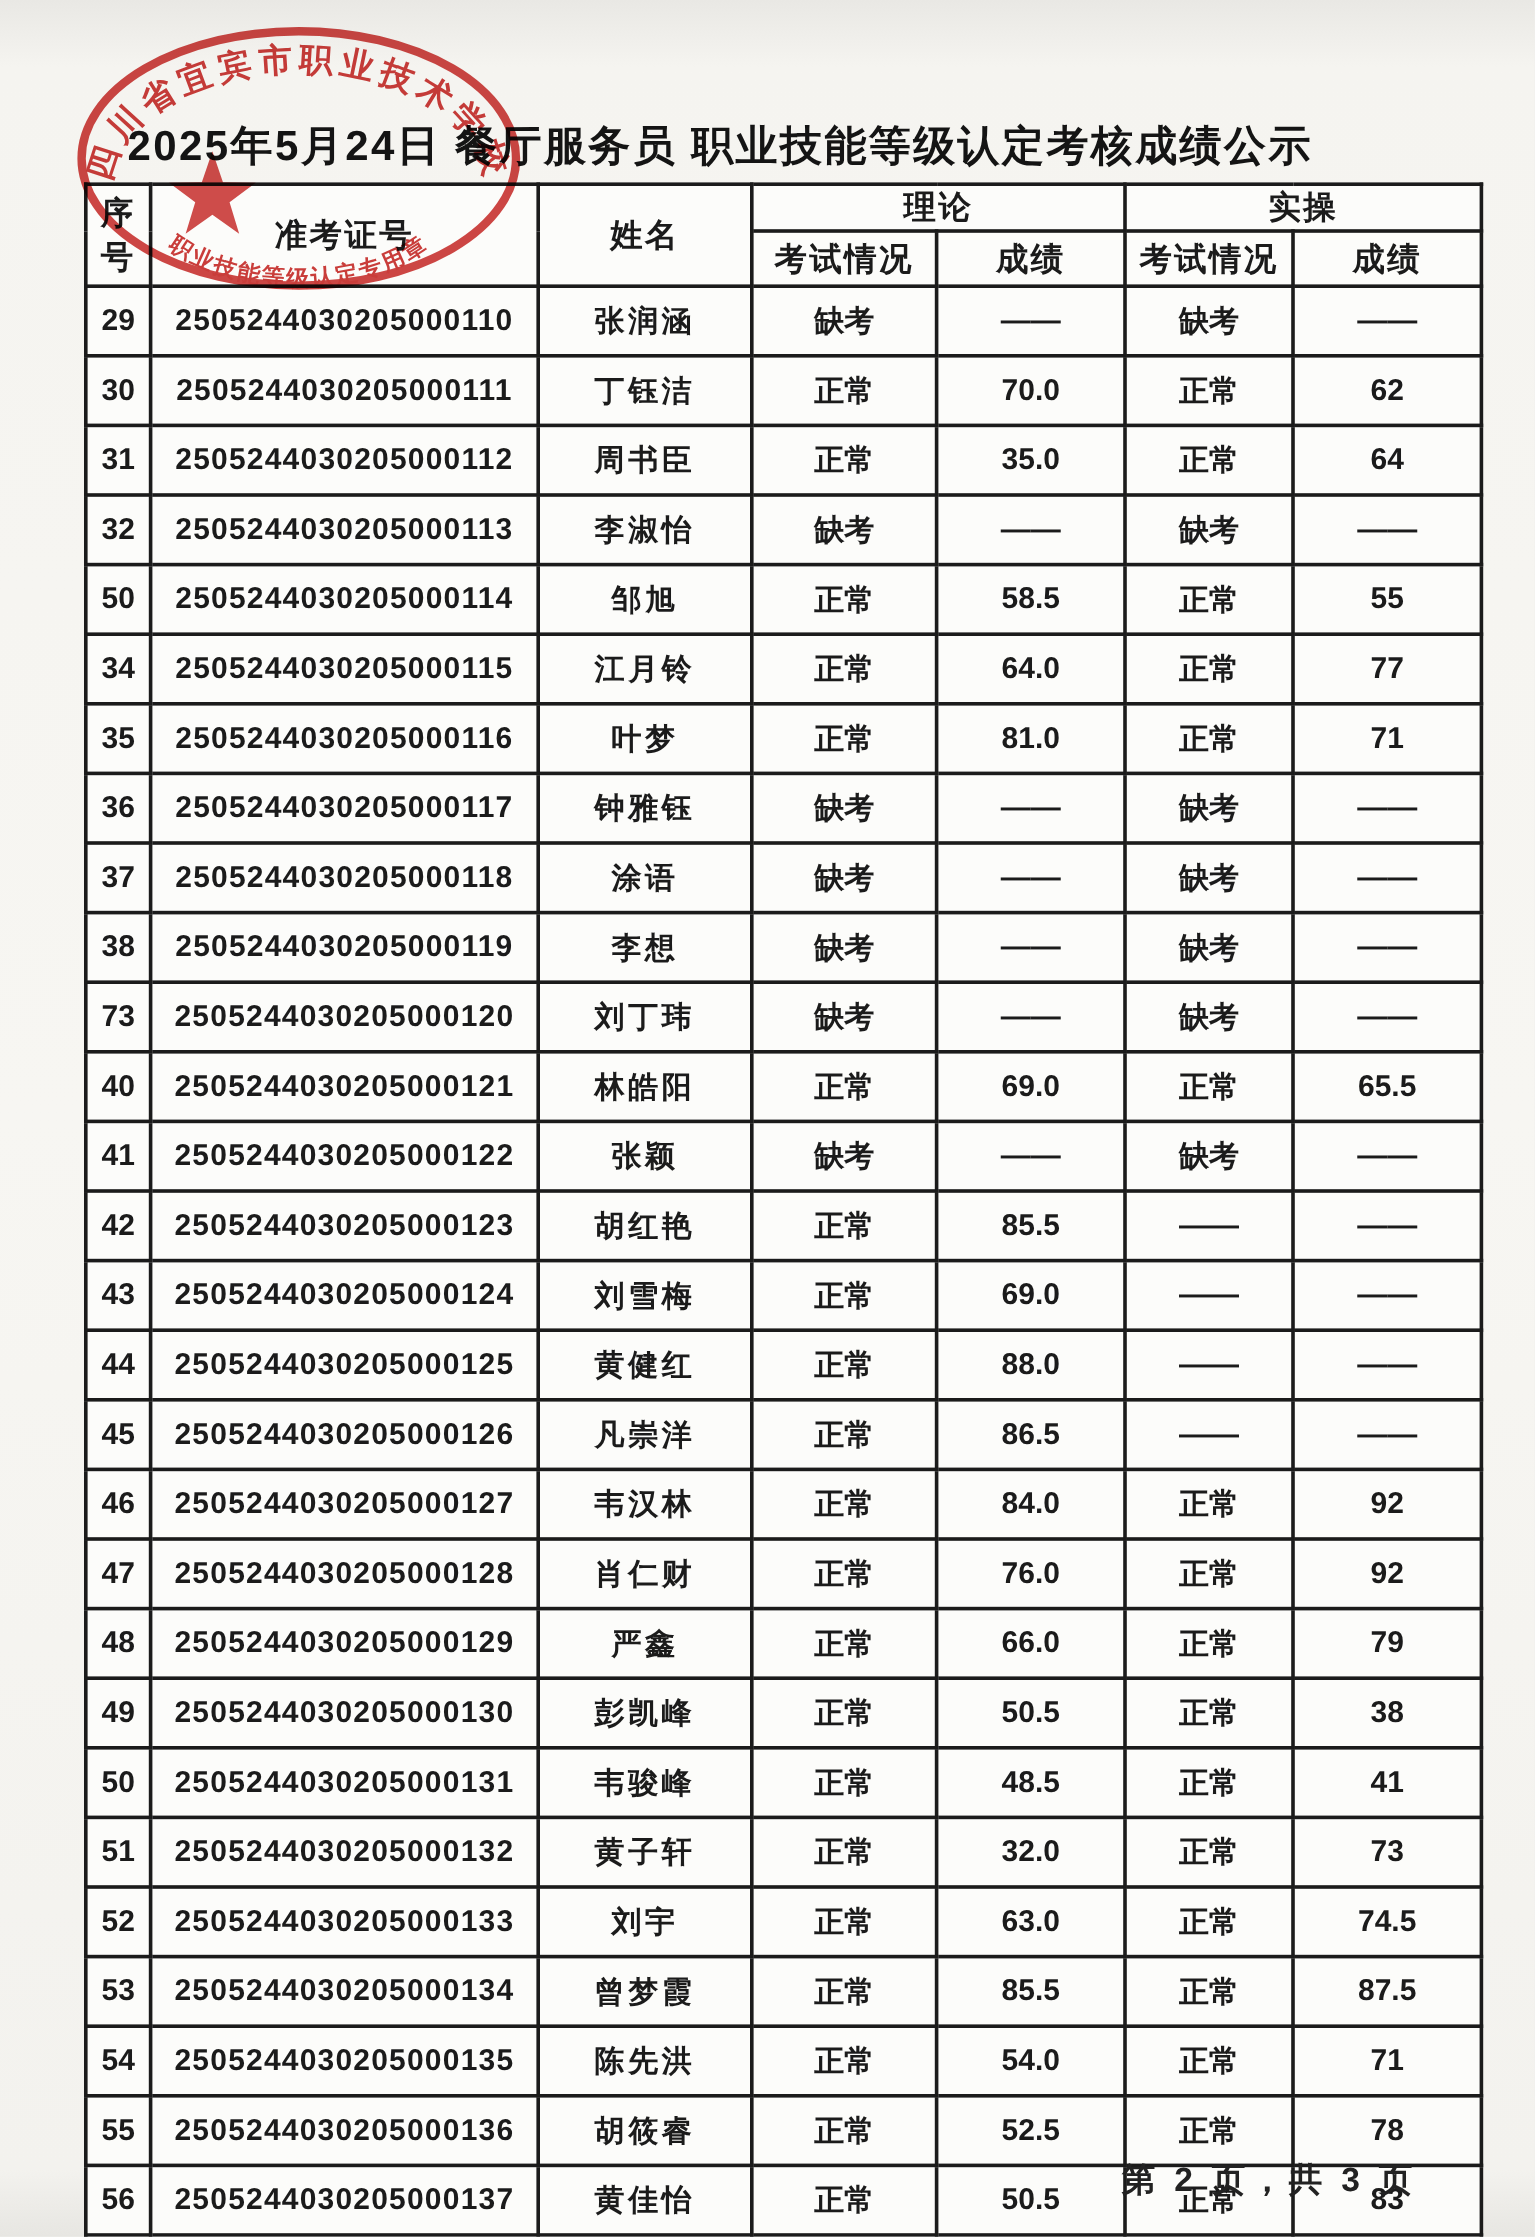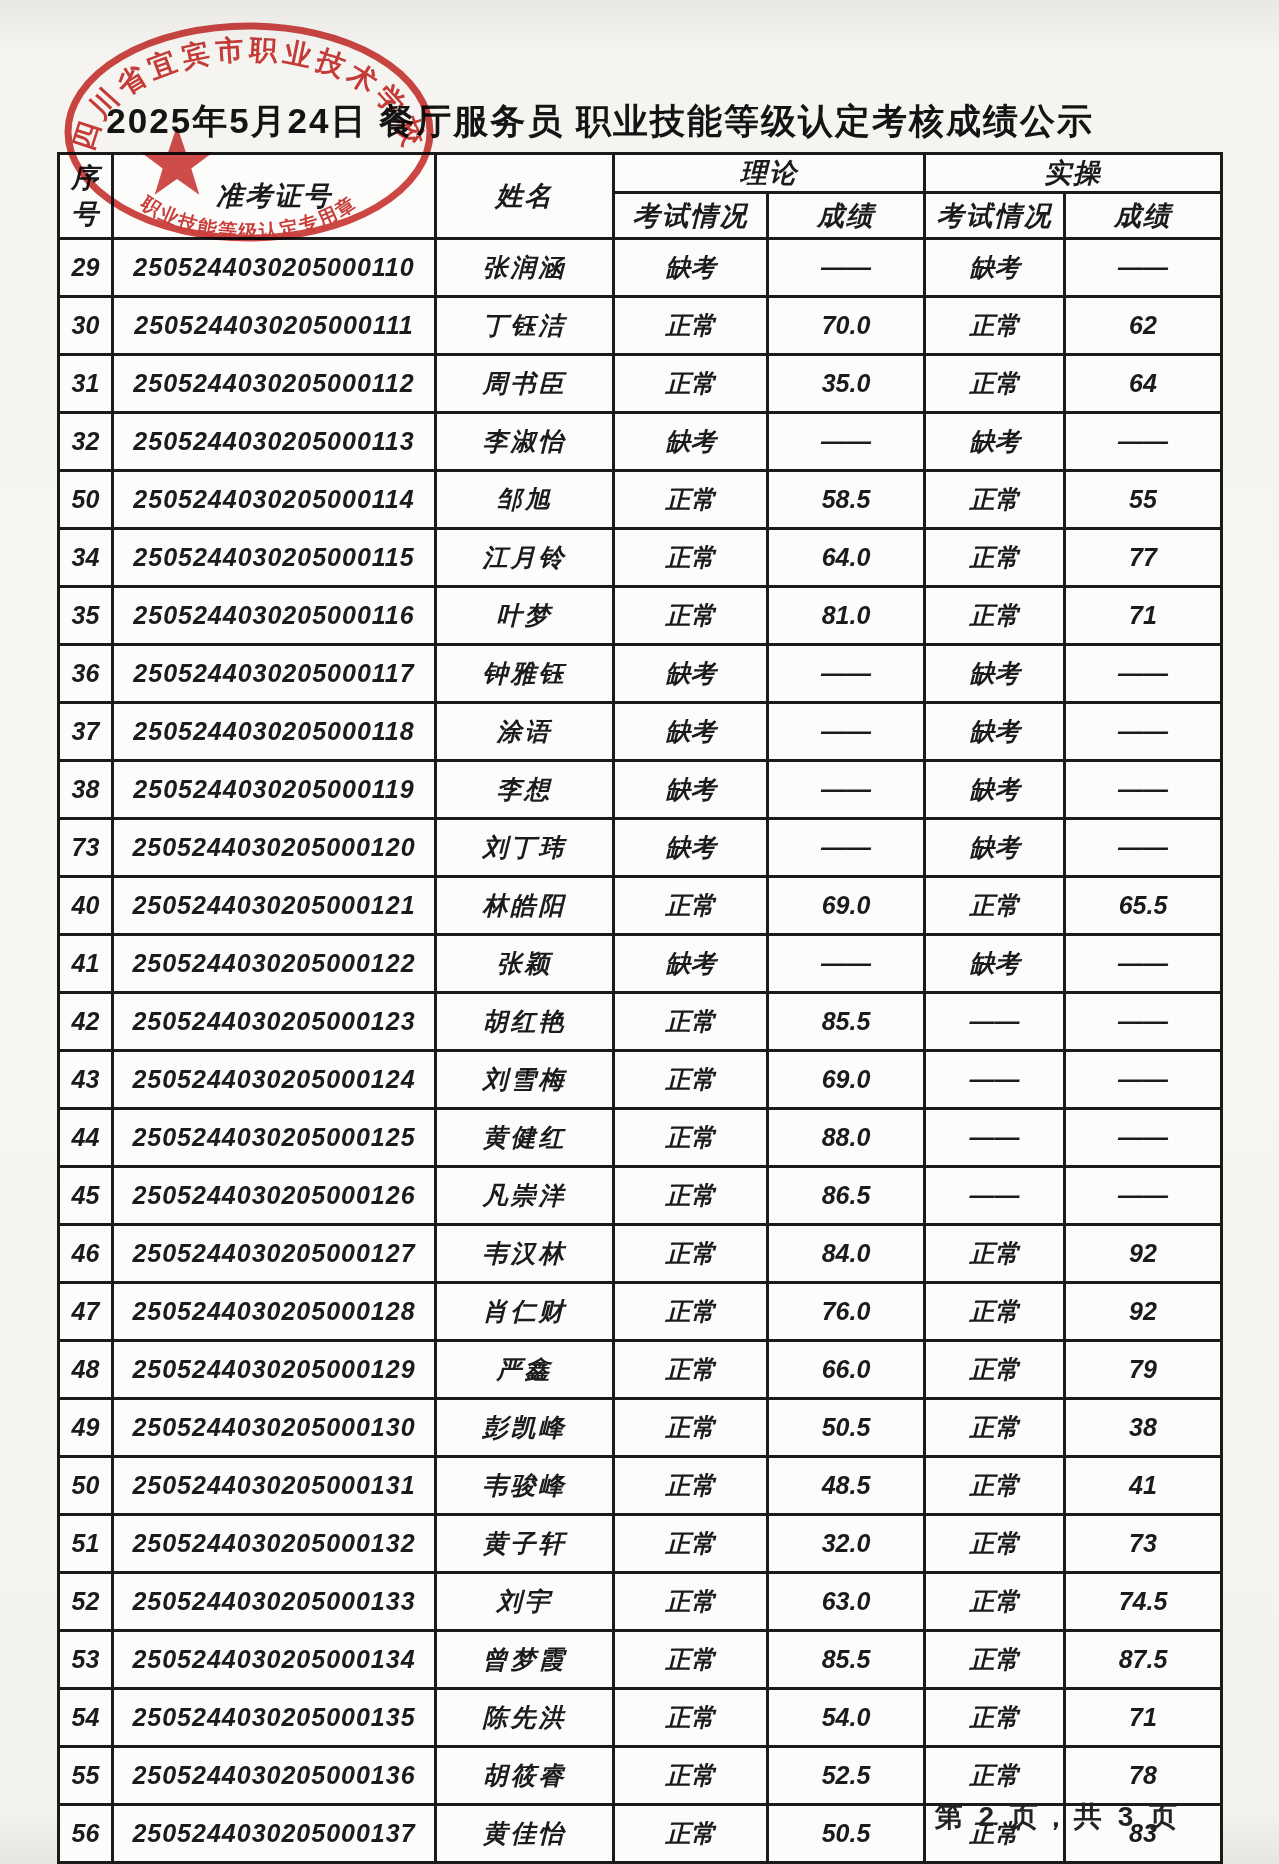--- a/index.html
+++ b/index.html
@@ -21,26 +21,25 @@
     text-align:right;
     font-size:35px;
     font-weight:bold;
     color:#141414;
     letter-spacing:2px;
     white-space:nowrap;
   }
   
   table.results{
     position:absolute;
-    left:57px;top:152px;
+    left:70px;top:152px;
     width:1163px;
     border-collapse:collapse;
     table-layout:fixed;
     background:#fcfcfa;
-    font-style:italic;
   }
   table.results th, table.results td{
     border:3px solid #1b1b1b;
     text-align:center;
     vertical-align:middle;
     color:#1b1b1b;
     padding:0;
     overflow:hidden;
   }
   table.results th{

